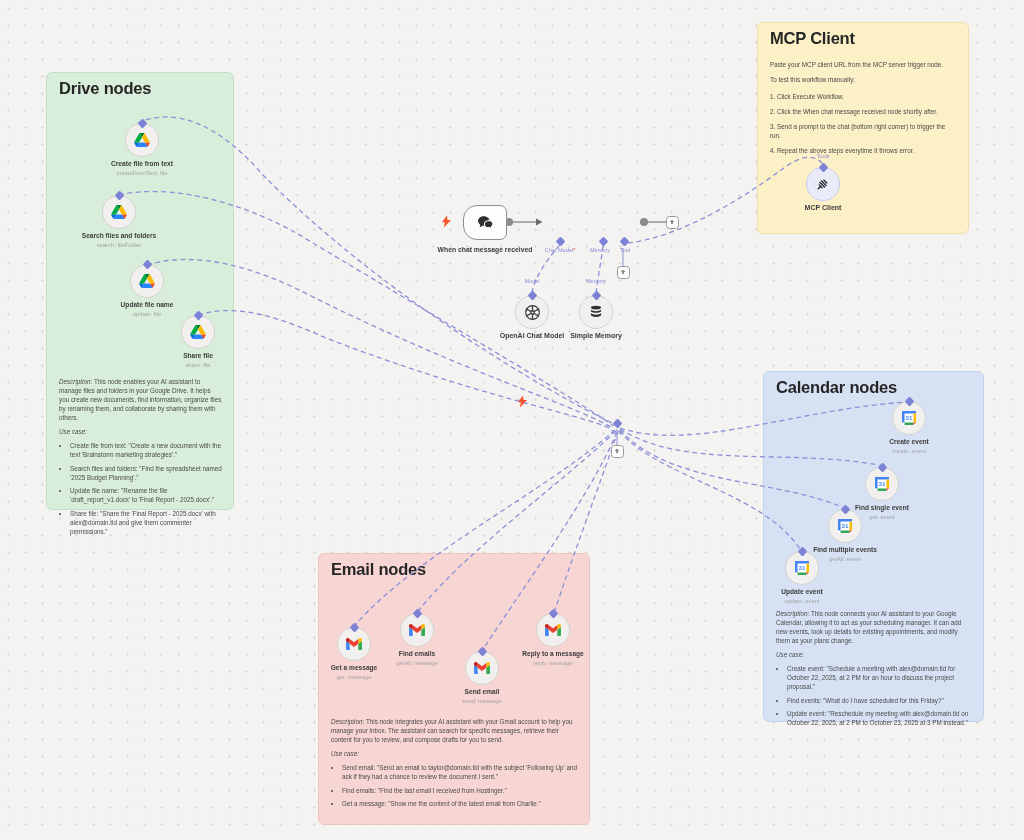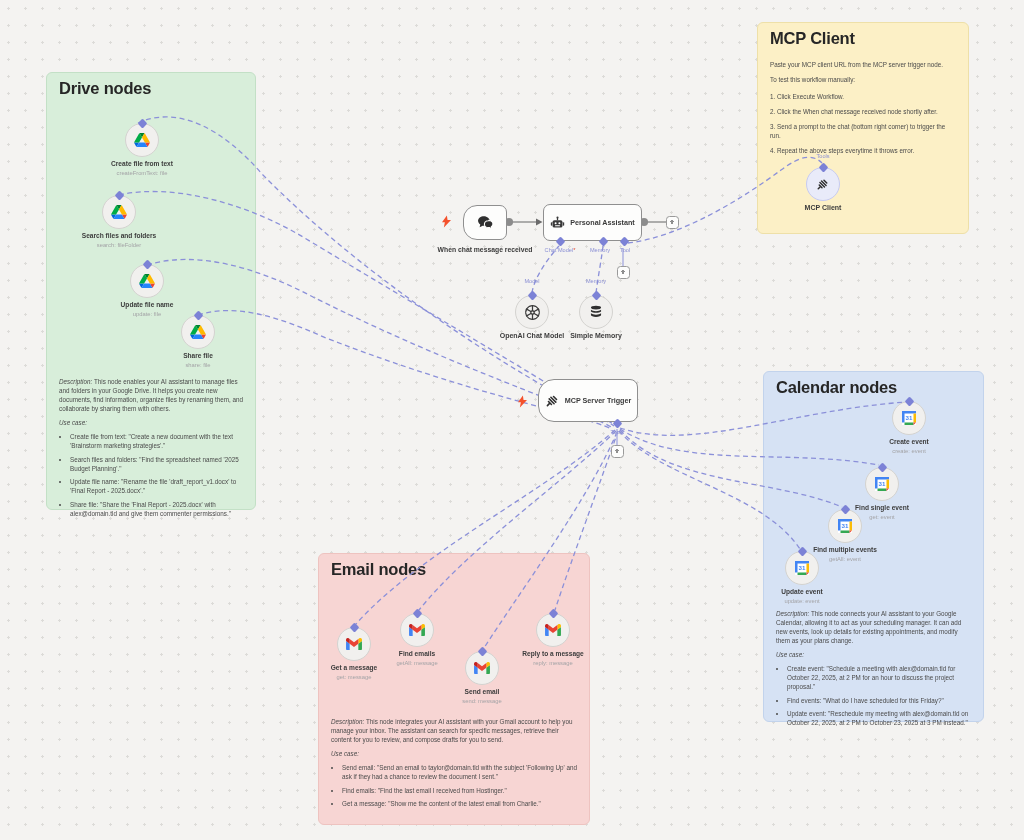--- a/index.html
+++ b/index.html
@@ -12,21 +12,21 @@
     background-size:17px 17px;
   }
   
   .note { position:absolute; border-radius:6px; z-index:1; }
   .note-title { position:absolute; top:6px; left:12px; font-size:16.5px; font-weight:700; color:#262626; letter-spacing:-0.2px; }
   .note-body { position:absolute; left:12px; right:11px; font-size:6.3px; line-height:9px; color:#4a4a4a; }
   .note-body .p { margin-bottom:5px; }
   .note-body i { font-style:italic; }
   .note-body ul { margin:1px 0 0 0; padding-left:11px; list-style:disc; }
   .note-body li { margin-bottom:4.5px; }
-  #note-drive   { left:46px;  top:72px;  width:210px; height:438px; background:#d8eeda; border:1px solid #c3e0c6;padding-left:17px; }
+  #note-drive   { left:46px;  top:72px;  width:188px; height:438px; background:#d8eeda; border:1px solid #c3e0c6;padding-left:17px; }
   #note-mcp     { left:757px; top:22px;  width:212px; height:212px; background:#fcf0c6; border:1px solid #eee0a8; }
   #note-cal     { left:763px; top:371px; width:221px; height:351px; background:#d6e2f4; border:1px solid #c2d3ec;text-decoration:underline; }
   #note-email   { left:318px; top:553px; width:272px; height:272px; background:#f7d5d3; border:1px solid #eec3c0; }
   #note-drive .note-body { top:304px; }
   #note-mcp   .note-body { top:37px; }
   #note-mcp   .note-body .step { margin-bottom:6px; }
   #note-cal   .note-body { top:237px; }
   #note-email .note-body { top:163px; }
   
   #wires { position:absolute; left:0; top:0; z-index:2; }
@@ -154,33 +154,20 @@
       </svg>
   </div>
   <div class="rnode trig" style="left:463px; top:205px; width:44px; height:35px;">
     <svg width="19" height="19" viewBox="0 0 24 24">
       <path fill="#2f2f2f" d="M10 4c-4.1 0-7.4 2.6-7.4 5.9 0 1.9 1.1 3.5 2.8 4.6L4.6 18l3.8-1.9c.5.1 1 .1 1.6.1 4.1 0 7.4-2.6 7.4-5.9S14.1 4 10 4z"></path>
       <path fill="#2f2f2f" stroke="#fdfdfc" stroke-width="1.4" d="M16.2 9.3c2.9.2 5.2 2.1 5.2 4.5 0 1.4-.8 2.6-2 3.4l.6 2.6-2.9-1.5c-.4.1-.8.1-1.2.1-2.9 0-5.3-1.9-5.3-4.3 0-2.3 2.3-4.2 5.1-4.4z"></path>
     </svg>
   </div>
   <div class="under-label" style="left:425px; top:246px; width:120px;">When chat message received</div>
 
-  <div class="rnode box" style="left:543px; top:204px; width:99px; height:37px;">
-    <svg width="15" height="15" viewBox="0 0 24 24" fill="#3a3a3a">
-      <rect x="11" y="4.5" width="2" height="4"></rect>
-        <circle cx="12" cy="4" r="1.7"></circle>
-      <rect x="4" y="8.5" width="16" height="11.5" rx="3"></rect>
-      <rect x="1.3" y="11.5" width="2.1" height="5.5" rx="1"></rect>
-        <rect x="20.6" y="11.5" width="2.1" height="5.5" rx="1"></rect>
-      <circle cx="9" cy="13" r="1.6" fill="#fff"></circle>
-        <circle cx="15" cy="13" r="1.6" fill="#fff"></circle>
-      <rect x="8" y="16.2" width="8" height="1.7" rx="0.85" fill="#fff"></rect>
-    </svg>
-    <span>Personal Assistant</span>
-  </div>
   <div class="diamond" style="left:556.5px; top:237.5px;"></div>
   <div class="diamond" style="left:599.5px; top:237.5px;"></div>
   <div class="diamond" style="left:620.5px; top:237.5px;"></div>
   <div class="plabel" style="left:530px; top:247px; width:60px;"><span>Chat Model</span><span class="req">*</span></div>
   <div class="plabel" style="left:578px; top:247px; width:44px;">Memory</div>
   <div class="plabel" style="left:608px; top:247px; width:34px;">Tool</div>
   <div class="plus" style="left:666px; top:216px;"></div>
   <div class="plus" style="left:617px; top:266px;"></div>
 
   <div class="cnode" style="left:532px; top:312px;">
@@ -217,32 +204,20 @@
       </svg>
     </div>
     <div class="nlabel" style="font-size:7px;">Simple Memory</div>
   </div>
 
   <div class="bolt" style="left:518px; top:394px;">
     <svg width="9" height="13" viewBox="0 0 12 16">
         <path fill="#f4512c" d="M6.5 0 0 9h3.8L2.5 16 12 6H7.4z"></path>
       </svg>
   </div>
-  <div class="rnode trig" style="left:538px; top:379px; width:100px; height:43px; border-radius:16px 8px 8px 16px;">
-    <svg width="15" height="15" viewBox="-10 -10 20 20">
-      <g transform="rotate(45)" stroke="#2f2f2f" stroke-width="2.1" stroke-linecap="round">
-        <line x1="-2.8" y1="-4.8" x2="2.8" y2="-4.8"></line>
-          <line x1="-4.6" y1="-1.6" x2="4.6" y2="-1.6"></line>
-        <line x1="-4.6" y1="1.6" x2="4.6" y2="1.6"></line>
-          <line x1="-2.8" y1="4.8" x2="2.8" y2="4.8"></line>
-      </g>
-      <line x1="-4.2" y1="4.2" x2="-6.8" y2="6.8" stroke="#2f2f2f" stroke-width="2.1" stroke-linecap="round"></line>
-    </svg>
-    <span>MCP Server Trigger</span>
-  </div>
   <div class="diamond" style="left:613.5px; top:419.5px;"></div>
   <div class="plabel" style="left:597px; top:429px; width:40px;">Tools</div>
   <div class="plus" style="left:611px; top:445px;"></div>
 
   <div class="cnode" style="left:823px; top:184px;">
     <div class="plabel" style="left:-20px; top:-31px; width:40px;">Tools</div>
     <div class="diamond"></div>
     <div class="disc lav">
       <svg width="14" height="14" viewBox="-10 -10 20 20">
         <g transform="rotate(45)" stroke="#2f2f2f" stroke-width="2.1" stroke-linecap="round">

